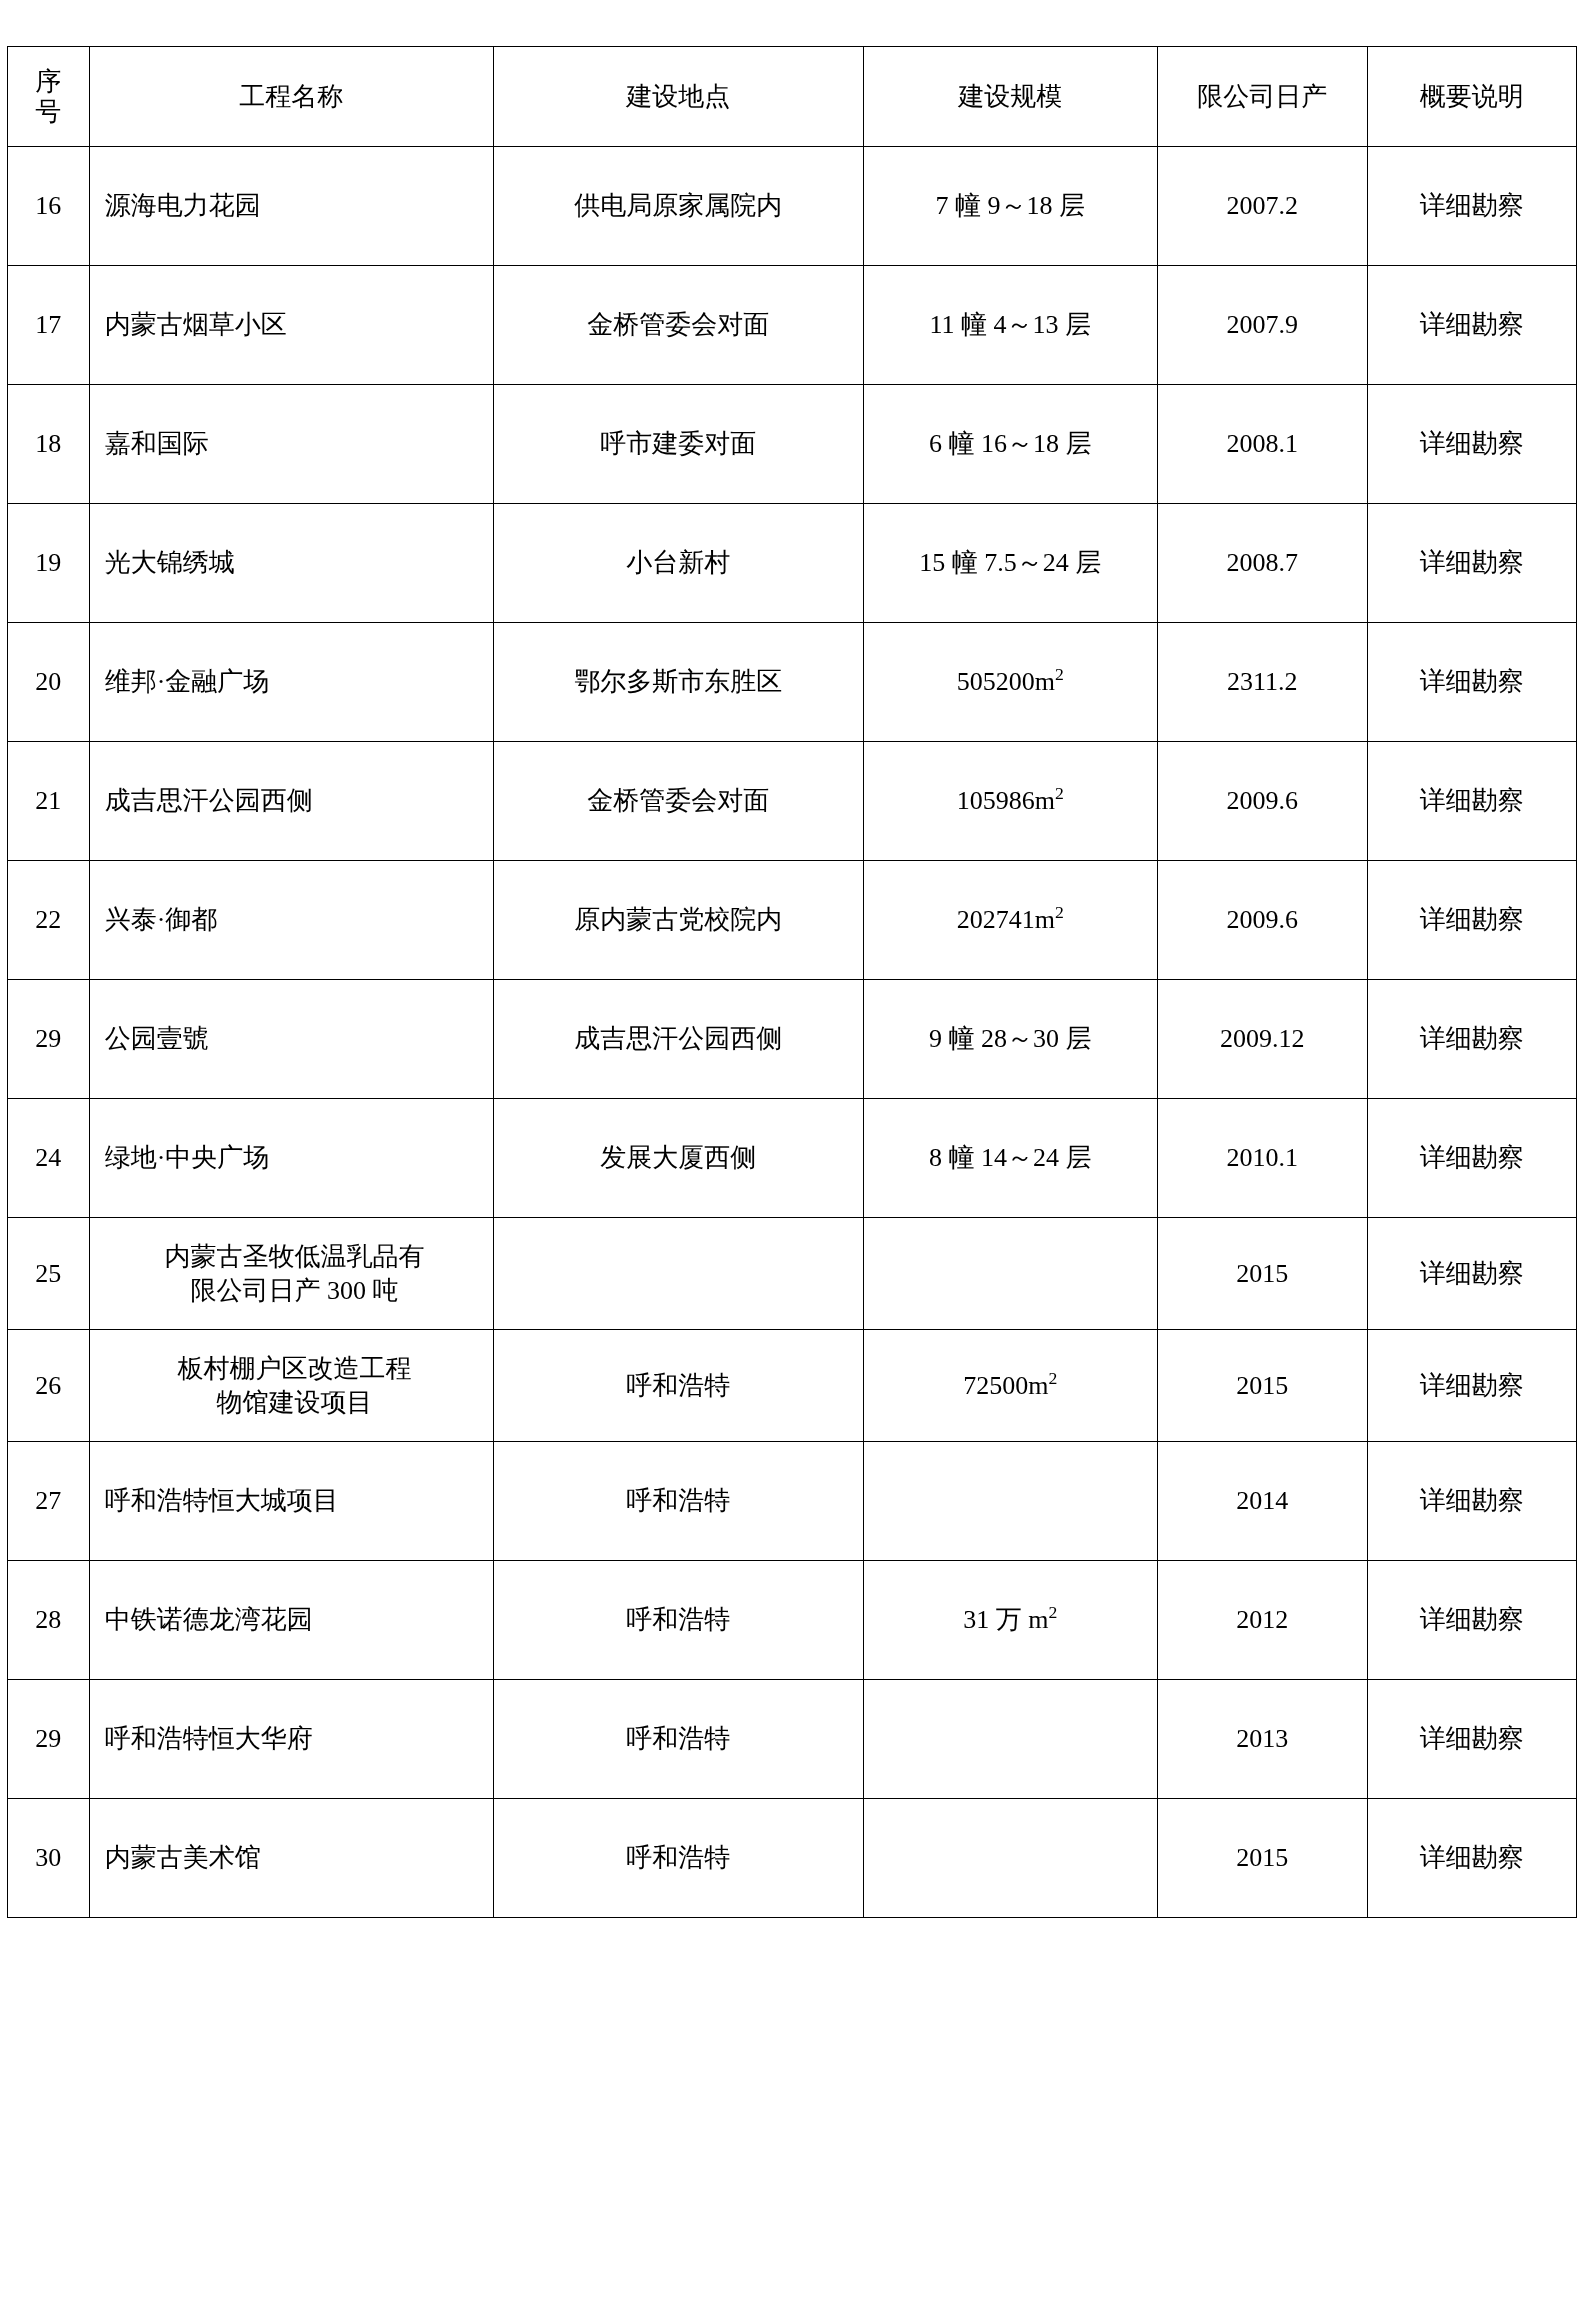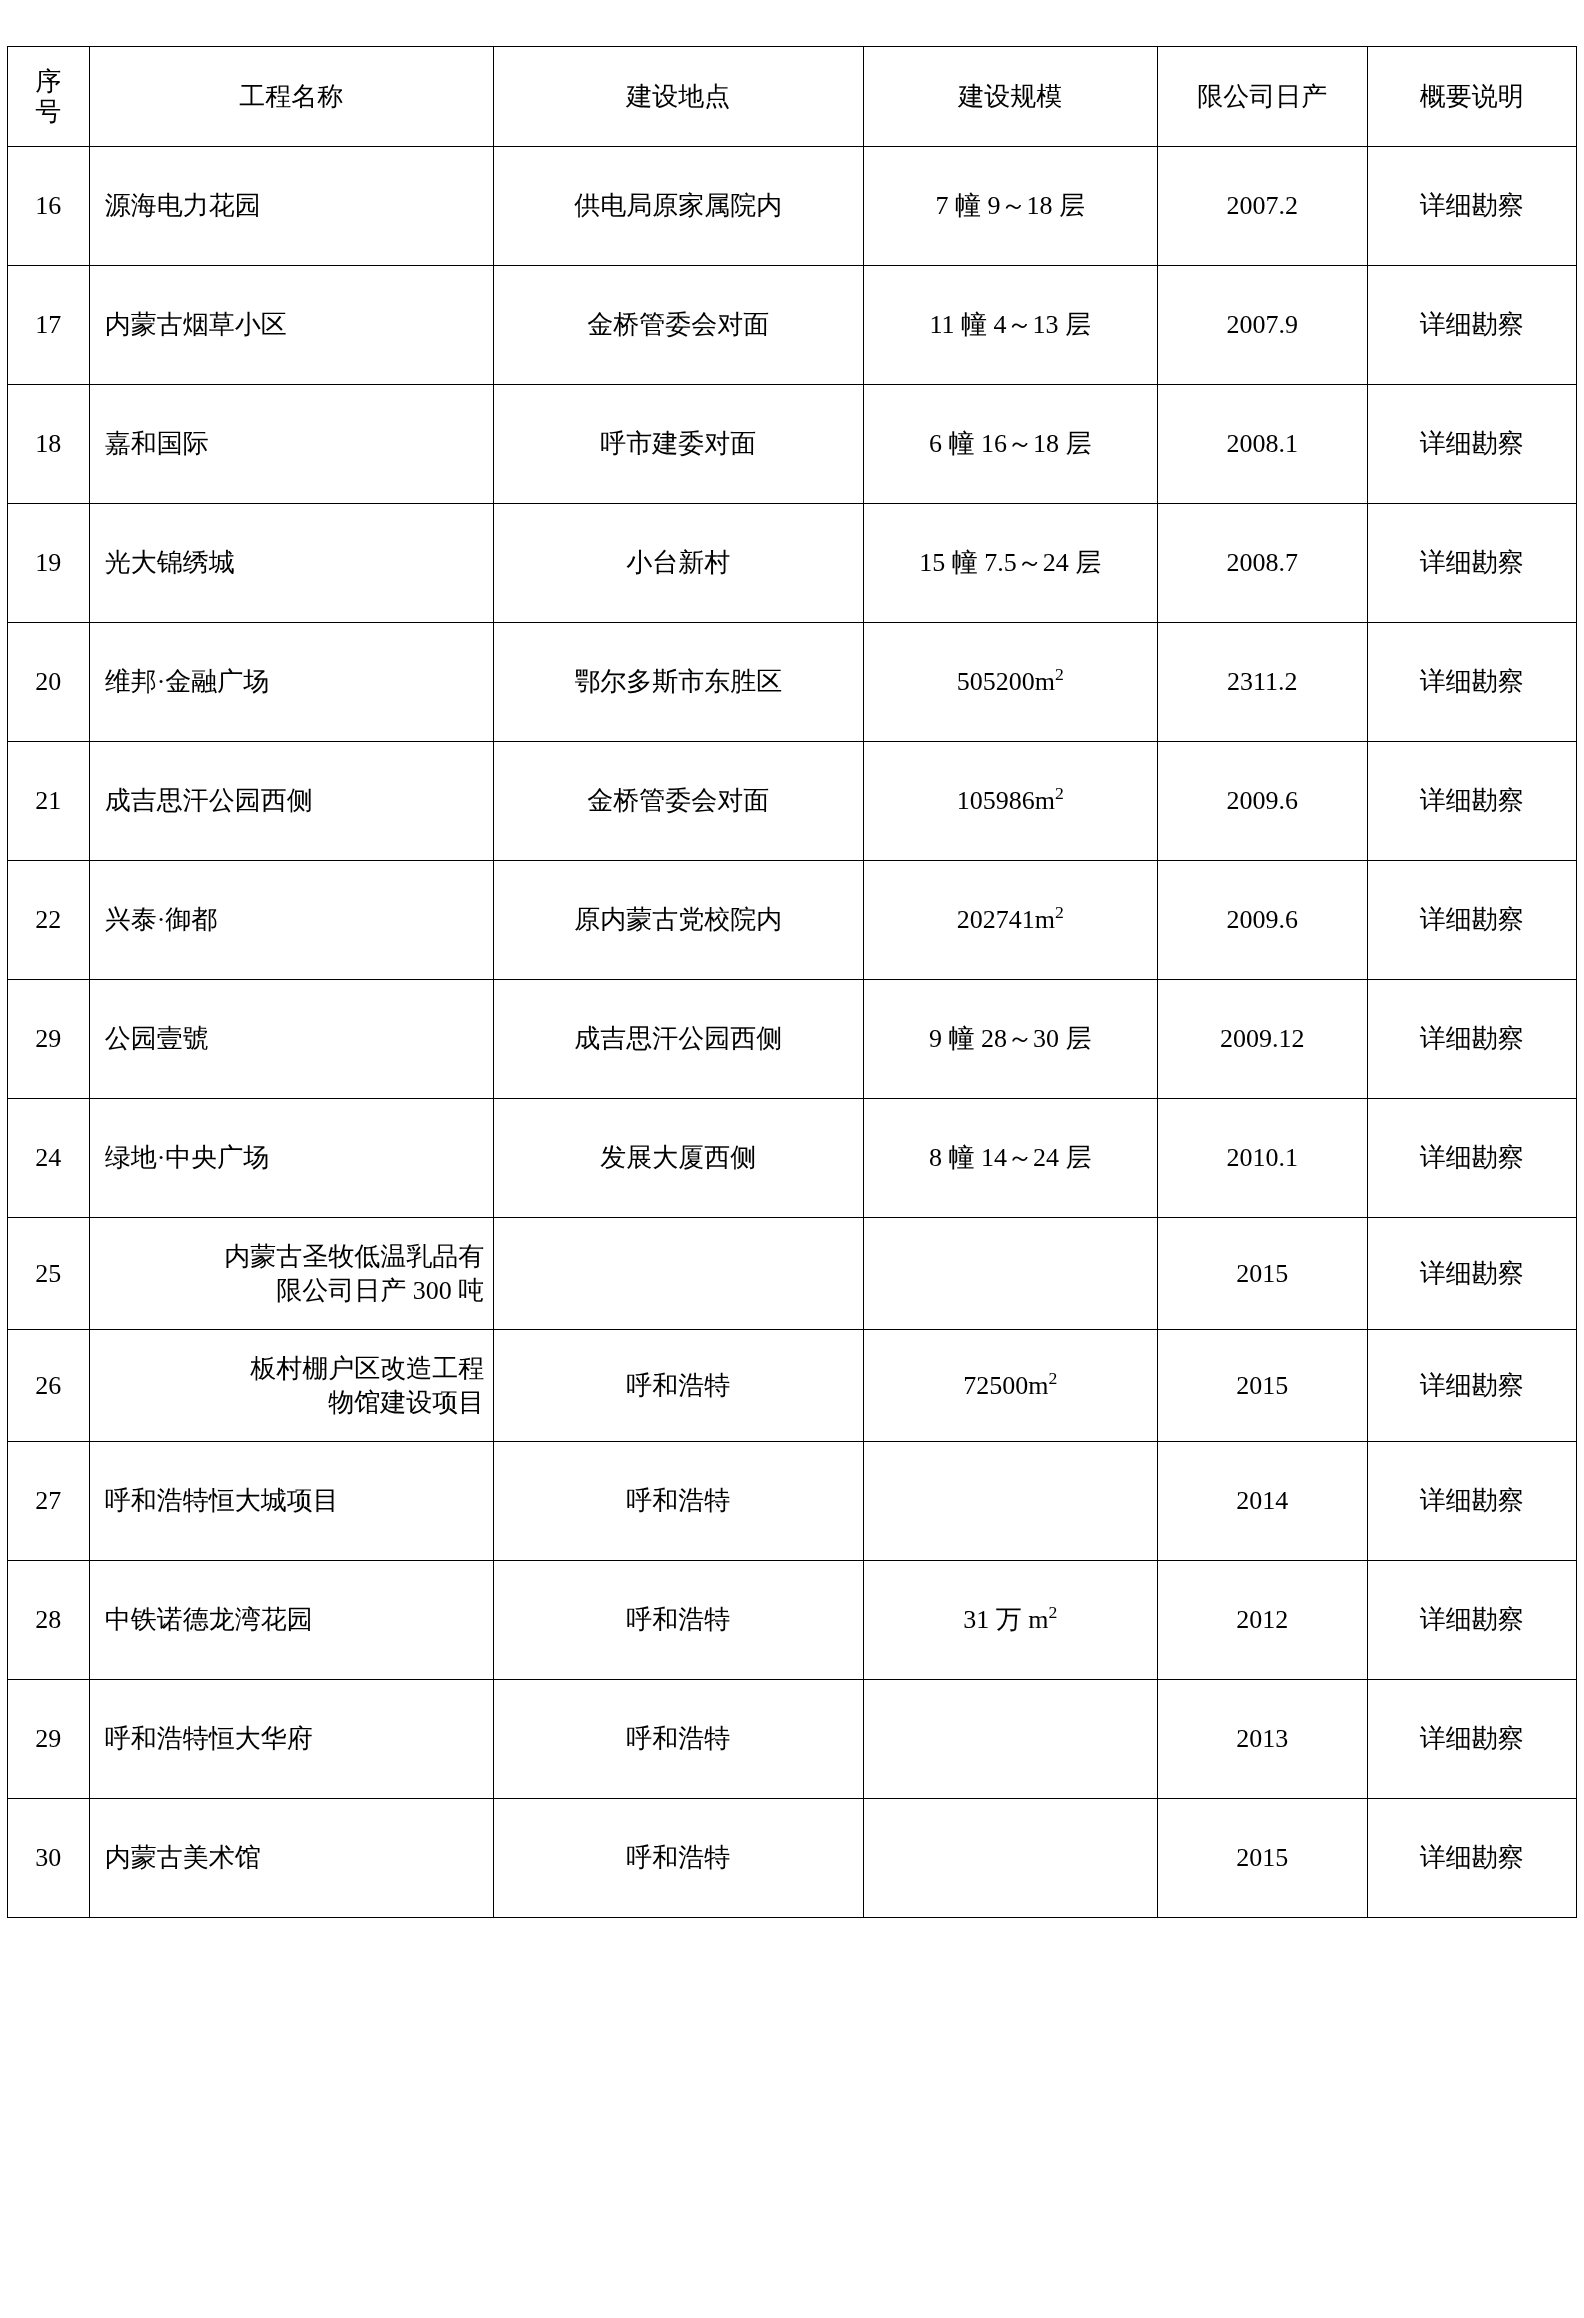--- a/index.html
+++ b/index.html
@@ -60,21 +60,21 @@
     height: 118px;
   }
   .row.tall td {
     height: 111px;
   }
   .cell-left {
     text-align: left !important;
     padding-left: 15px !important;
   }
   .name-two {
-    text-align: right;
+    text-align: center;
     line-height: 1.3;
   }
   sup.sq {
     font-size: 17.7px;
     vertical-align: super;
     line-height: 0;
   }
   .empty { }
 </style>
 </head>

